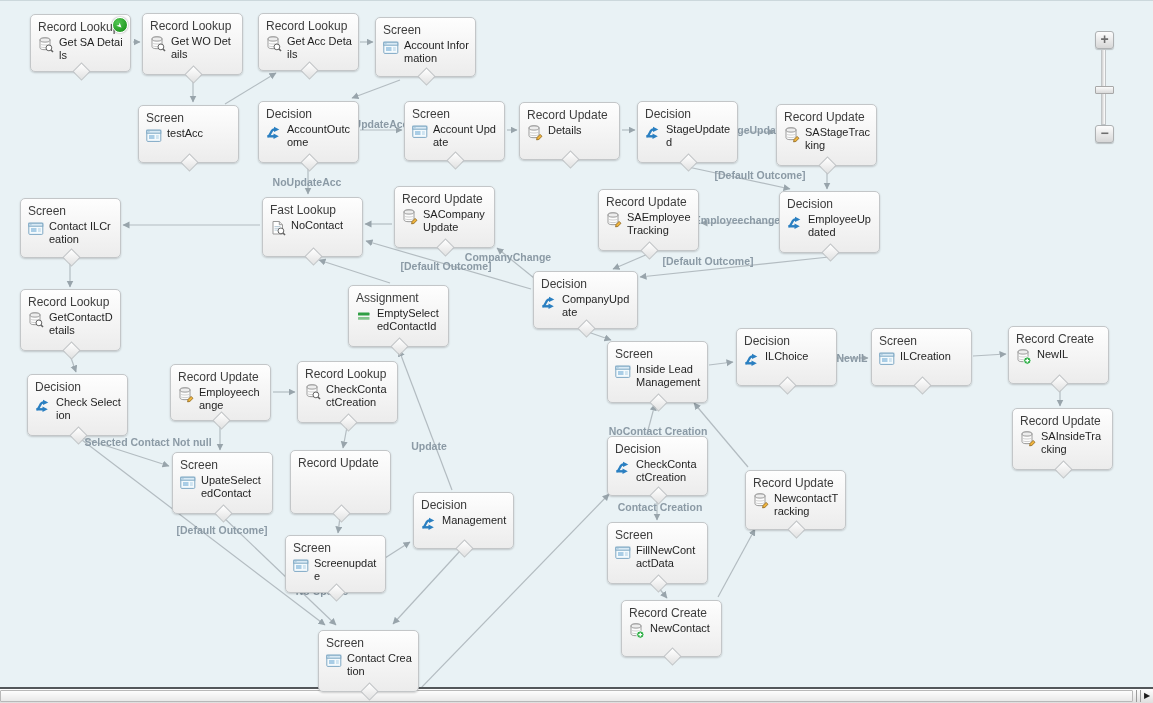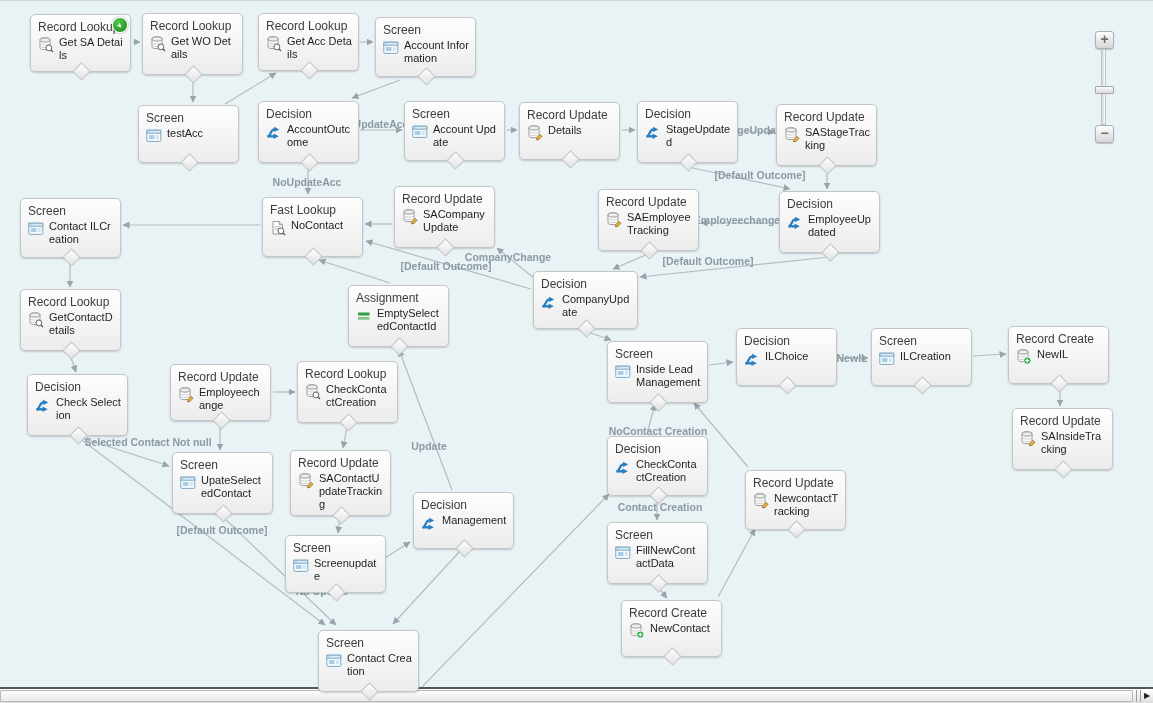--- a/index.html
+++ b/index.html
@@ -474,29 +474,20 @@
               <circle cx="2.9" cy="3.7" r="0.7" fill="#9fc3da"></circle>
               <rect x="3" y="7" width="5.5" height="4" fill="#a9cde6"></rect>
               <rect x="10" y="7" width="2.8" height="4" fill="#cfe4f1"></rect>
             </svg></span>
           <div class="node-label">UpateSelectedContact</div>
         </div>
         <div class="diamond"></div>
       </div>
       <div class="node" style="left: 290px; top: 449px; width: 101px; min-height: 64px;">
         <div class="node-title">Record Update</div>
-        <div class="node-body">
-          <span class="node-icon"><svg width="16" height="16" viewBox="0 0 16 16">
-              <path d="M2 3 v7.6 a5 2.1 0 0 0 10 0 V3 a5 2.1 0 0 0 -10 0" fill="#fdfdfd" stroke="#9a9a9a"></path>
-              <path d="M2 5.9 a5 2.1 0 0 0 10 0 M2 8.5 a5 2.1 0 0 0 10 0" fill="none" stroke="#cfcfcf"></path>
-              <ellipse cx="7" cy="3" rx="5" ry="2.1" fill="#ededed" stroke="#9a9a9a"></ellipse>
-              <path d="M9.6 14.9 L10 12.5 L13.1 9.4 L15 11.3 L11.9 14.4 Z" fill="#f0b43c" stroke="#8a6420" stroke-width="0.8"></path>
-            </svg></span>
-          <div class="node-label">SAContactUpdateTracking</div>
-        </div>
         <div class="diamond"></div>
       </div>
       <div class="node" style="left: 413px; top: 491px; width: 101px; min-height: 57px;">
         <div class="node-title">Decision</div>
         <div class="node-body">
           <span class="node-icon"><svg width="16" height="16" viewBox="0 0 16 16">
               <path d="M1.5 12.3 h6.5" stroke="#2a7fc1" stroke-width="2.4" fill="none"></path>
               <path d="M7.5 9.6 L12.8 12.3 L7.5 15 Z" fill="#2a7fc1"></path>
               <path d="M1.5 12.3 C4.8 12.3 4.6 5.4 8.2 5.4" stroke="#2a7fc1" stroke-width="2.2" fill="none"></path>
               <path d="M8 2.7 L13.3 5.4 L8 8.1 Z" fill="#2a7fc1"></path>

